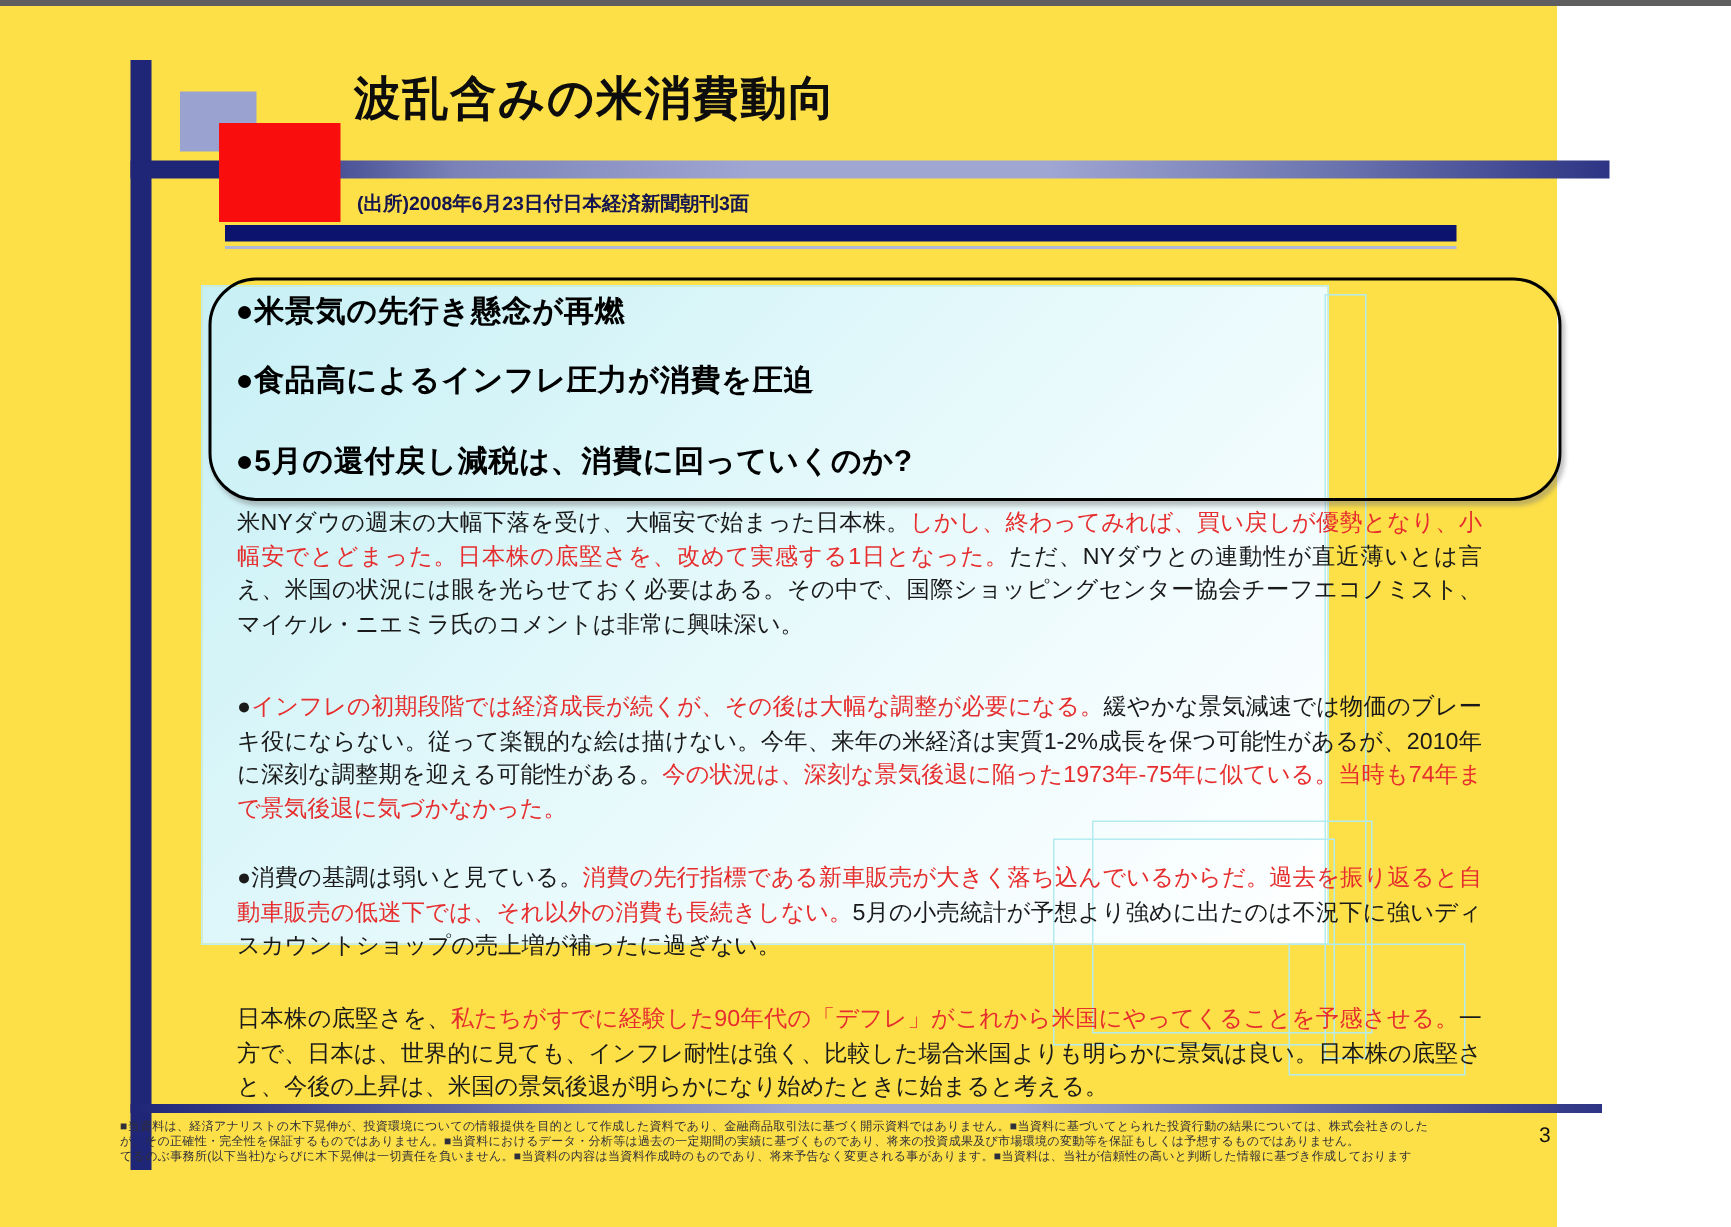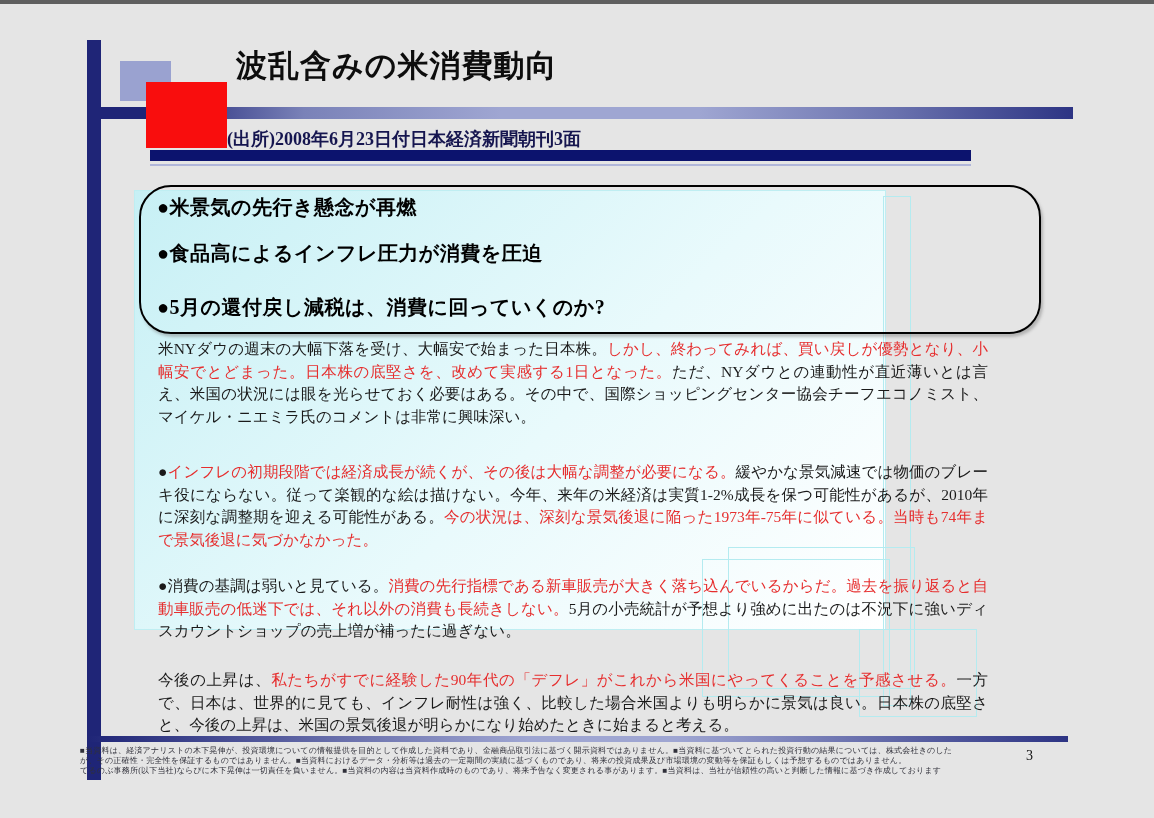--- a/index.html
+++ b/index.html
@@ -1,38 +1,38 @@
 <!DOCTYPE html>
 <html><head>
 <meta charset="utf-8">
 <style>
   html,body{margin:0;padding:0;background:#ffffff;}
   body{width:1154px;height:818px;overflow:hidden;
        font-family:"Liberation Sans","DejaVu Sans",sans-serif;}
-  #slide{position:relative;width:1154px;height:818px;background:#e5e5e5;font-family:Liberation Serif, serif;}
+  #slide{position:relative;width:1038px;height:818px;background:#fde047;}
 
   .abs{position:absolute;}
 
   
   .top-strip{left:0;top:0;width:1154px;height:4px;background:#5f5f5f;}
 
   
   .vbar{left:87px;top:40px;width:14px;height:740px;background:#1f2577;}
 
   
   .band{left:87px;top:107px;width:986px;height:12px;
         background:linear-gradient(90deg,#1f2577 0%,#1f2577 7%,#7a82b8 22%,
                    #9fa6d2 42%,#9fa6d2 62%,#6a72ae 82%,#2d3484 100%);}
 
   .lavender-sq{left:120px;top:61px;width:51px;height:40px;background:#9aa2d0;}
   .red-sq{left:146px;top:82px;width:81px;height:66px;background:#f90d0d;}
 
   .title{left:236px;top:45px;font-size:31px;font-weight:700;color:#0d0d0d;
          letter-spacing:1px;white-space:nowrap;}
-  .source{left:227px;top:127px;font-size:18px;font-weight:700;color:#15154f;
+  .source{left:238px;top:127px;font-size:13px;font-weight:700;color:#15154f;
           white-space:nowrap;}
 
   .navybar2{left:150px;top:150px;width:821px;height:11px;background:#0c136e;}
   .thinline{left:150px;top:164px;width:821px;height:2px;background:#b0b6da;}
 
   
   .cyanfill{left:134px;top:190px;width:750px;height:438px;
             background:linear-gradient(135deg,#c7f0f5 0%,#e9fafc 55%,#ffffff 100%);
             border:1px solid #bfeef2;}
 
@@ -89,21 +89,21 @@
   <div class="abs decor d4"></div>
 
   <div class="abs roundbox"></div>
   <div class="abs bullet b2">●食品高によるインフレ圧力が消費を圧迫</div>
   <div class="abs bullet b1">●米景気の先行き懸念が再燃</div>
   <div class="abs bullet b3">●5月の還付戻し減税は、消費に回っていくのか?</div>
 
   <div class="abs para p1"><span class="seg-black">米NYダウの週末の大幅下落を受け、大幅安で始まった日本株。</span><span class="seg-red">しかし、終わってみれば、買い戻しが優勢となり、小幅安でとどまった。日本株の底堅さを、改めて実感する1日となった。</span><span class="seg-black">ただ、NYダウとの連動性が直近薄いとは言え、米国の状況には眼を光らせておく必要はある。その中で、国際ショッピングセンター協会チーフエコノミスト、マイケル・ニエミラ氏のコメントは非常に興味深い。</span></div>
   <div class="abs para p2"><span class="seg-black">●</span><span class="seg-red">インフレの初期段階では経済成長が続くが、その後は大幅な調整が必要になる。</span><span class="seg-black">緩やかな景気減速では物価のブレーキ役にならない。従って楽観的な絵は描けない。今年、来年の米経済は実質1-2%成長を保つ可能性があるが、2010年に深刻な調整期を迎える可能性がある。</span><span class="seg-red">今の状況は、深刻な景気後退に陥った1973年-75年に似ている。当時も74年まで景気後退に気づかなかった。</span></div>
   <div class="abs para p3"><span class="seg-black">●消費の基調は弱いと見ている。</span><span class="seg-red">消費の先行指標である新車販売が大きく落ち込んでいるからだ。過去を振り返ると自動車販売の低迷下では、それ以外の消費も長続きしない。</span><span class="seg-black">5月の小売統計が予想より強めに出たのは不況下に強いディスカウントショップの売上増が補ったに過ぎない。</span></div>
-  <div class="abs para p4"><span class="seg-black">今後の上昇は、</span><span class="seg-red">私たちがすでに経験した90年代の「デフレ」がこれから米国にやってくることを予感させる。</span><span class="seg-black">一方で、日本は、世界的に見ても、インフレ耐性は強く、比較した場合米国よりも明らかに景気は良い。日本株の底堅さと、今後の上昇は、米国の景気後退が明らかになり始めたときに始まると考える。</span></div>
+  <div class="abs para p4"><span class="seg-black">日本株の底堅さを、</span><span class="seg-red">私たちがすでに経験した90年代の「デフレ」がこれから米国にやってくることを予感させる。</span><span class="seg-black">一方で、日本は、世界的に見ても、インフレ耐性は強く、比較した場合米国よりも明らかに景気は良い。日本株の底堅さと、今後の上昇は、米国の景気後退が明らかになり始めたときに始まると考える。</span></div>
 
   <div class="abs footband"></div>
   <div class="abs disclaimer">
     <div>■当資料は、経済アナリストの木下晃伸が、投資環境についての情報提供を目的として作成した資料であり、金融商品取引法に基づく開示資料ではありません。■当資料に基づいてとられた投資行動の結果については、株式会社きのした</div>
     <div>が、その正確性・完全性を保証するものではありません。■当資料におけるデータ・分析等は過去の一定期間の実績に基づくものであり、将来の投資成果及び市場環境の変動等を保証もしくは予想するものではありません。</div>
     <div>てるのぶ事務所(以下当社)ならびに木下晃伸は一切責任を負いません。■当資料の内容は当資料作成時のものであり、将来予告なく変更される事があります。■当資料は、当社が信頼性の高いと判断した情報に基づき作成しております</div>
   </div>
   <div class="abs pagenum">3</div>
 
 </div>

